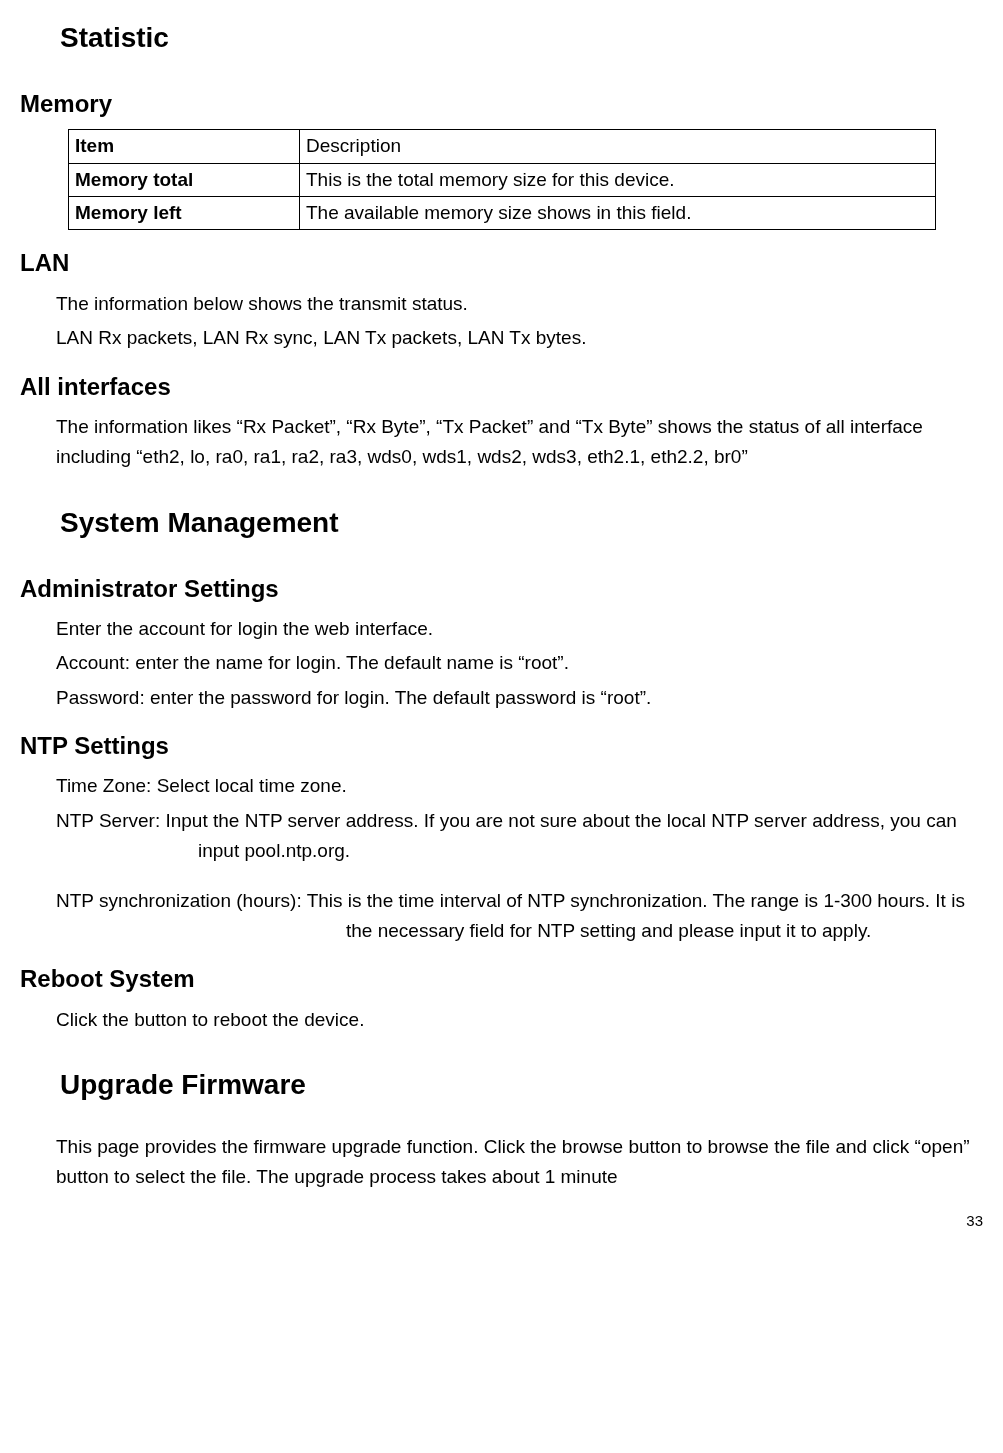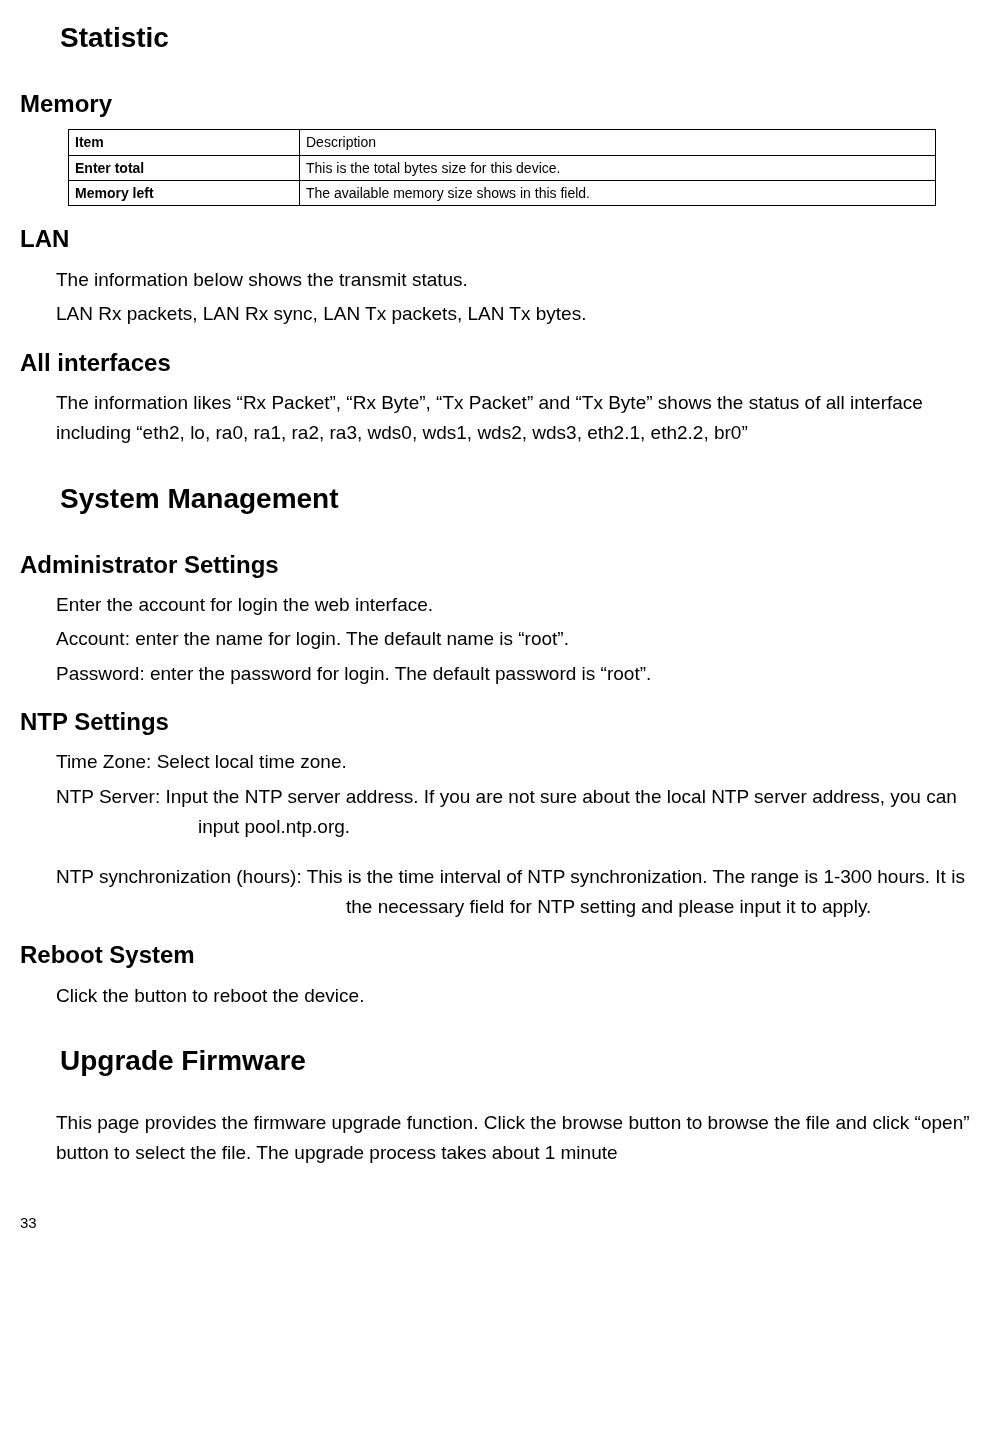--- a/index.html
+++ b/index.html
@@ -31,21 +31,21 @@
     table.memory-table {
       border-collapse: collapse;
       width: 868px;
       margin-left: 48px;
       margin-top: 2px;
       margin-bottom: 12px;
     }
     table.memory-table td {
       border: 1px solid #000;
       padding: 1px 6px;
-      font-size: 14px;
+      font-size: 19px;
       vertical-align: top;
     }
     table.memory-table td.col-item {
       width: 218px;
       font-weight: bold;
     }
     table.memory-table tr.header-row td.col-item {
       font-weight: bold;
     }
     table.memory-table tr.header-row td.col-desc {
@@ -58,40 +58,40 @@
     .hanging2 {
       padding-left: 142px;
       text-indent: -142px;
     }
     .hanging3 {
       padding-left: 290px;
       text-indent: -290px;
       margin-top: 19px;
     }
     .page-number {
-      text-align: left;
+      text-align: right;
       font-size: 15px;
-      margin-top: 42px;
+      margin-top: 16px;
     }
   </style>
 </head>
 <body>
 
 <div class="h1">Statistic</div>
 
 <div class="h2">Memory</div>
 <table class="memory-table">
   <tbody>
       <tr class="header-row">
     <td class="col-item">Item</td>
     <td class="col-desc">Description</td>
   </tr>
   <tr>
-    <td class="col-item">Enter total</td>
-    <td>This is the total bytes size for this device.</td>
+    <td class="col-item">Memory total</td>
+    <td>This is the total memory size for this device.</td>
   </tr>
   <tr>
     <td class="col-item">Memory left</td>
     <td>The available memory size shows in this field.</td>
   </tr>
 </tbody>
   </table>
 
 <div class="h2">LAN</div>
 <div class="indent">

